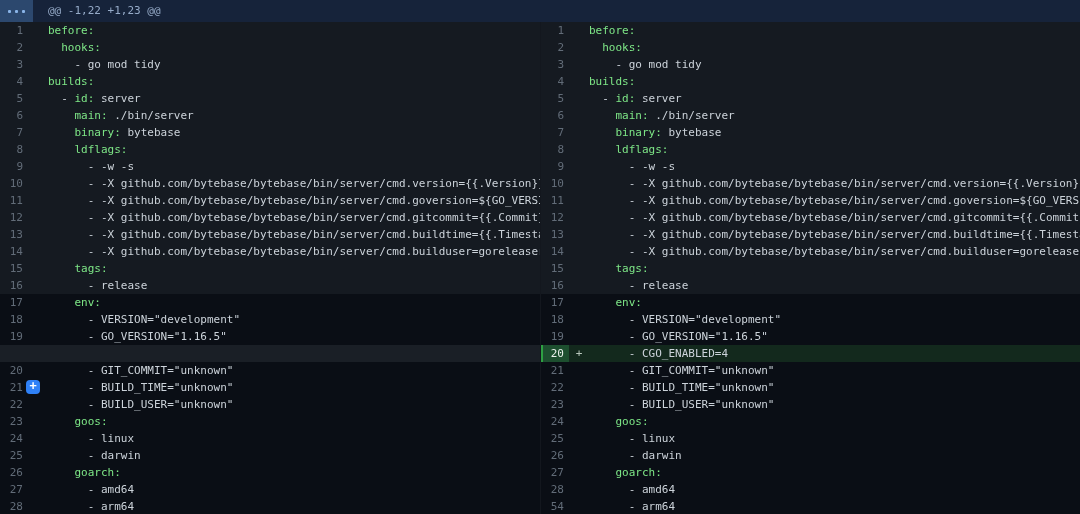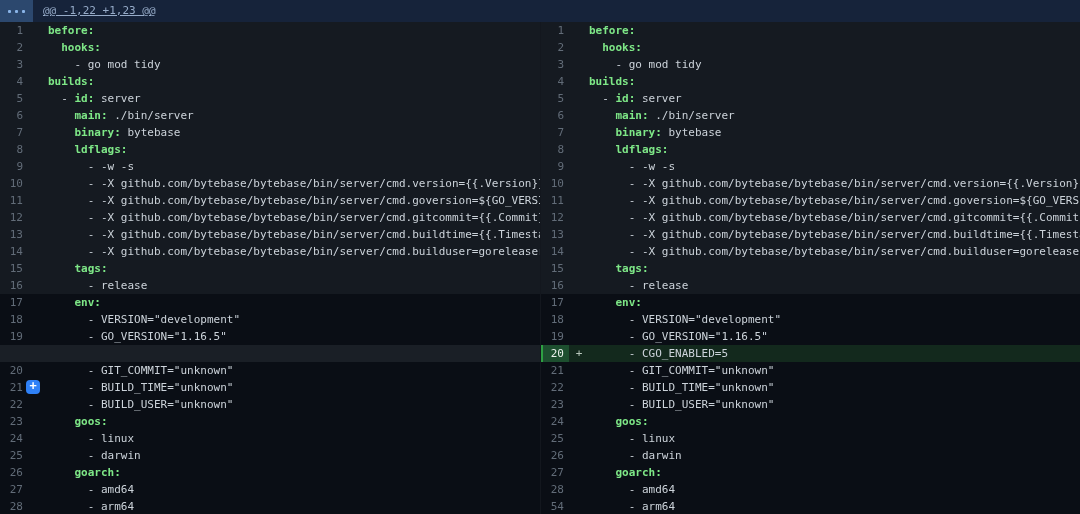--- a/index.html
+++ b/index.html
@@ -9,38 +9,38 @@
     font-size:11px;color:#ccd3da;background:#0a0e15;
   }
   
   .hunk-row{display:flex;height:22px;background:#16233a;}
   .expand{
     width:33px;height:22px;background:#2c486e;cursor:pointer;
     display:flex;align-items:center;justify-content:center;gap:4px;flex:none;
   }
   .expand .dot{width:3px;height:3px;background:#8ab4e8;border-radius:1px;}
   .hunk-text{
-    line-height:22px;padding-left:10px;color:#96abc8;white-space:pre;text-decoration:underline;
+    line-height:22px;padding-left:15px;color:#96abc8;white-space:pre;
   }
   
   .panes{display:flex;width:1080px;}
   .pane{width:540px;flex:none;}
   .pane.right{border-left:1px solid rgba(255,255,255,0.04);width:539px;}
   
   .row{display:flex;height:17px;line-height:17px;position:relative;}
   .row.upper{background:#151a21;}
   .row.lower{background:#0a0e15;}
   .row.empty{background:#1a1f26;}
   .num{
     width:28px;flex:none;text-align:right;padding-right:5px;
     color:#626c78;box-sizing:border-box;cursor:pointer;
   }
   .marker{width:20px;flex:none;text-align:center;color:#bac8bd;}
   .code{flex:1;white-space:pre;overflow:hidden;}
-  .code .key{color:#7ee787;font-weight:bold;}
+  .code .key{color:#7ee787;}
   .code .plain{color:#ccd3da;}
   
   .row.add{background:#13291d;}
   .row.add .num{
     background:#1d4f2f;color:#e9f0eb;border-left:2px solid #2ea043;
   }
   
   .add-btn{
     position:absolute;left:26px;top:1px;width:14px;height:14px;
     background:#2f81f7;color:#ffffff;border-radius:4px;cursor:pointer;
@@ -301,21 +301,21 @@
           <div class="code"><span class="plain">      - VERSION="development"</span></div>
         </div>
         <div class="row lower">
           <div class="num">19</div>
           <div class="marker"></div>
           <div class="code"><span class="plain">      - GO_VERSION="1.16.5"</span></div>
         </div>
         <div class="row lower add">
           <div class="num">20</div>
           <div class="marker">+</div>
-          <div class="code"><span class="plain">      - CGO_ENABLED=5</span></div>
+          <div class="code"><span class="plain">      - CGO_ENABLED=4</span></div>
         </div>
         <div class="row lower">
           <div class="num">21</div>
           <div class="marker"></div>
           <div class="code"><span class="plain">      - GIT_COMMIT="unknown"</span></div>
         </div>
         <div class="row lower">
           <div class="num">22</div>
           <div class="marker"></div>
           <div class="code"><span class="plain">      - BUILD_TIME="unknown"</span></div>

